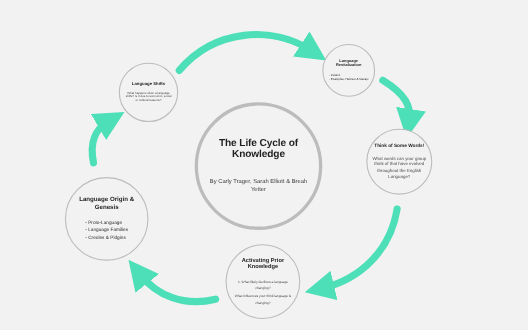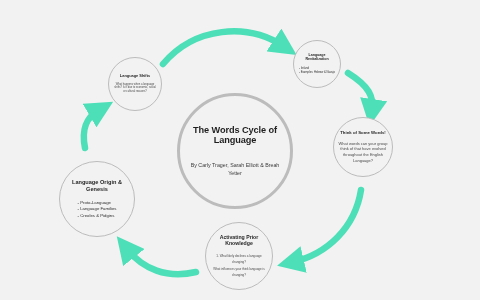--- a/index.html
+++ b/index.html
@@ -149,21 +149,21 @@
     <path d="M 348 73 C 369 86 374 97 372 110" fill="none" stroke="#4ddfb7" stroke-width="6.5" stroke-linecap="round" marker-end="url(#head)"></path>
 
     <path d="M 361 190 C 355 228 327 254 293 262" fill="none" stroke="#4ddfb7" stroke-width="6.5" stroke-linecap="round" marker-end="url(#head)"></path>
 
     <path d="M 196 272 C 167 279 143 269 127 249" fill="none" stroke="#4ddfb7" stroke-width="6.5" stroke-linecap="round" marker-end="url(#head)"></path>
 
     <path d="M 85 148 C 81 128 87 117 99 110" fill="none" stroke="#4ddfb7" stroke-width="6.5" stroke-linecap="round" marker-end="url(#head)"></path>
   </svg>
 
   <div class="node" id="node-center">
-    <div class="hub-title">The Words Cycle of Language</div>
+    <div class="hub-title">The Life Cycle of Knowledge</div>
     <div class="hub-authors">By Carly Trager, Sarah Elliott &amp; Breah Yetter</div>
   </div>
 
   <div class="node sat" id="node-shifts">
     <div class="sat-title">Language Shifts</div>
     <div class="sat-body">What happens when a language shifts? Is it due to economic, social or cultural reasons?</div>
   </div>
 
   <div class="node sat" id="node-revital">
     <div class="sat-title">Language Revitalization</div>

